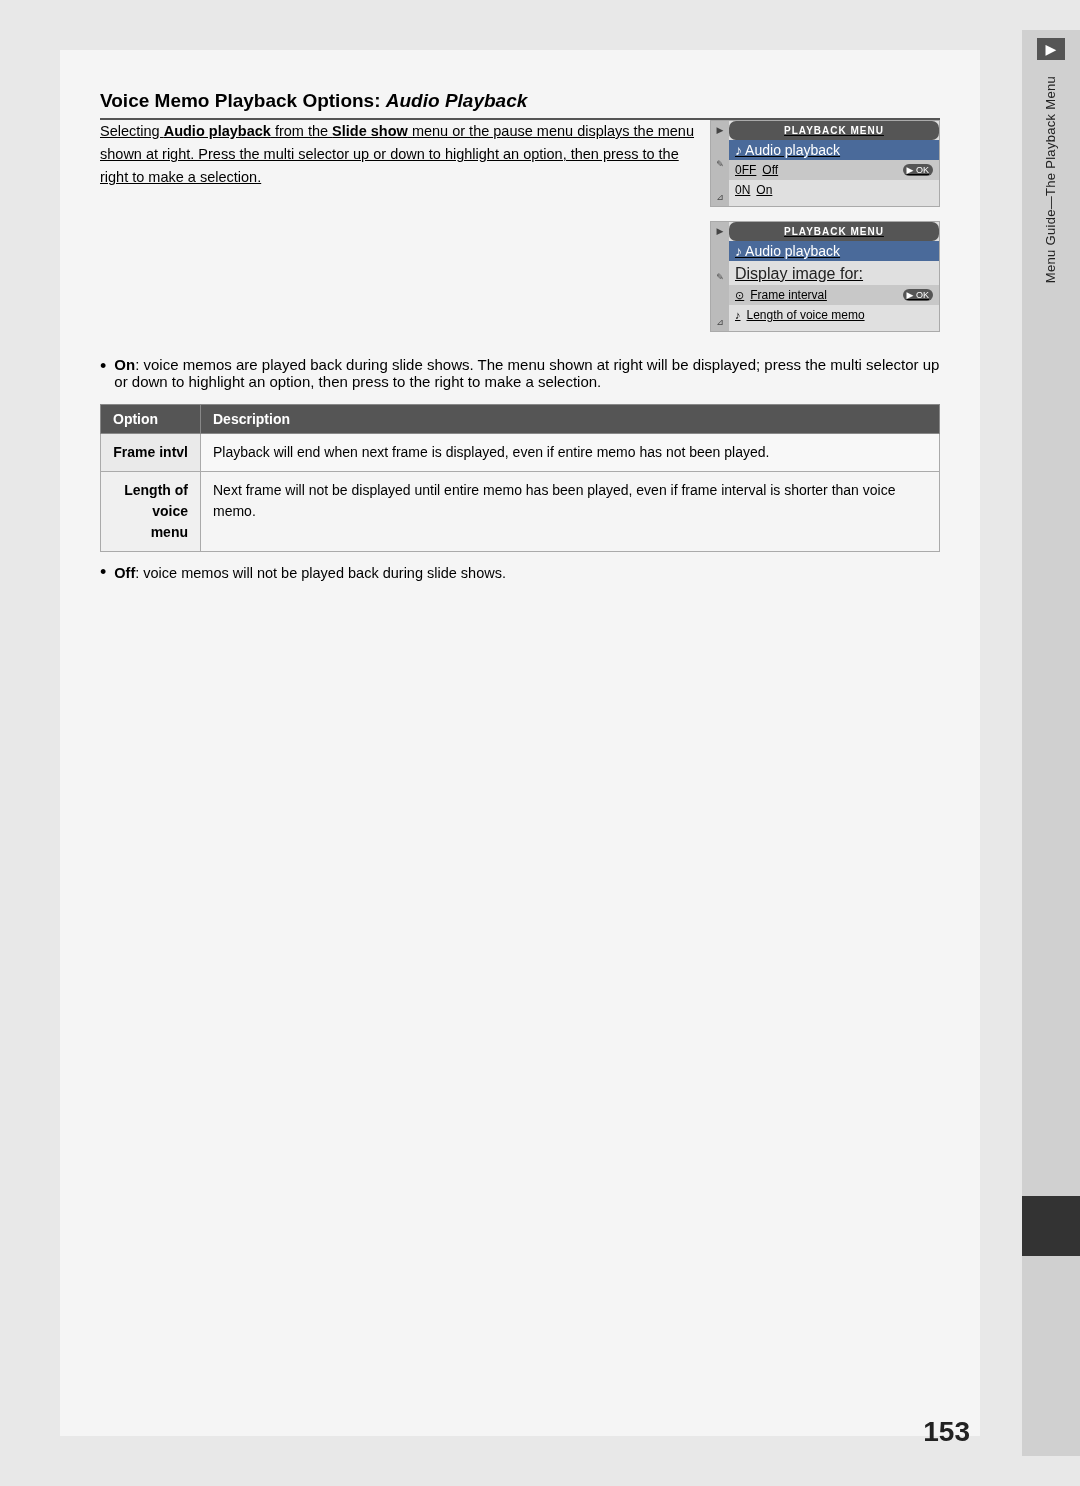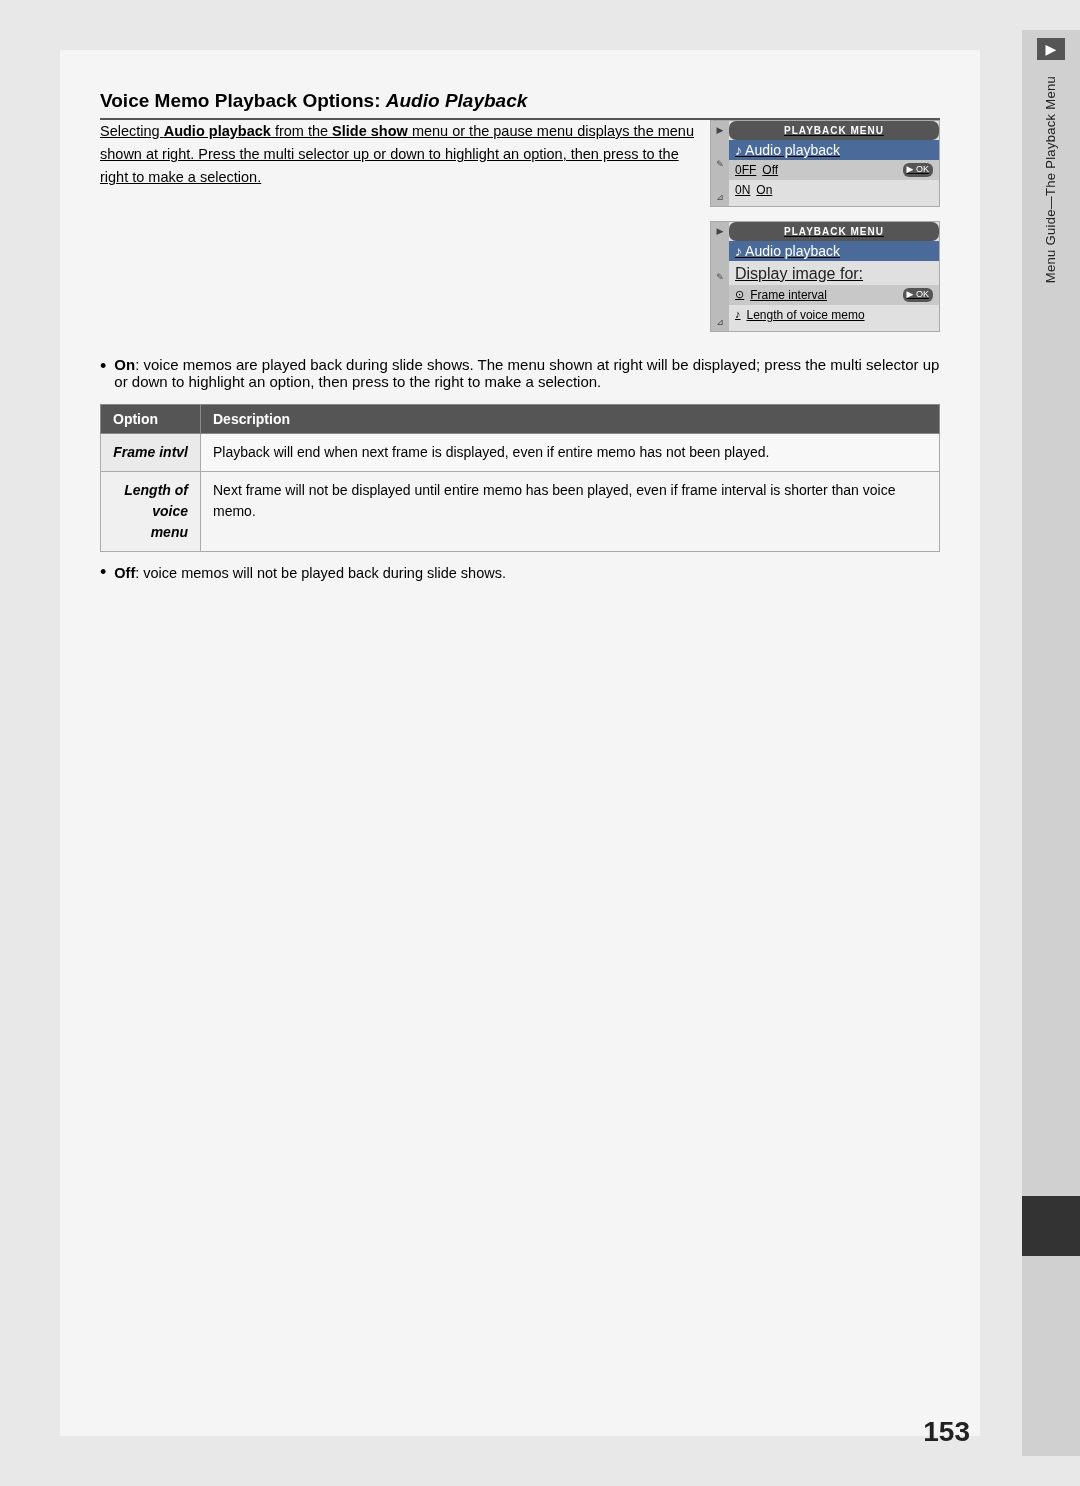--- a/index.html
+++ b/index.html
@@ -158,20 +158,21 @@
 
     .menu-row {
       padding: 4px 6px 2px 6px;
       font-size: 16px;
       color: #222;
       border-radius: 7px;
     }
 
     .menu-row-item {
       display: flex;
+      align-items: center;
       padding: 3px 6px;
       gap: 6px;
     }
 
     .menu-row-item.highlighted {
       background: #c8c8c8;
     }
 
     .ok-badge {
       background: #555;
@@ -221,21 +222,20 @@
       vertical-align: top;
       line-height: 1.5;
     }
 
     .options-table td.option-col {
       font-weight: bold;
       text-align: right;
       white-space: nowrap;
       background: #f0f0f0;
       width: 100px;
-      font-style: italic;
     }
 
     .options-table tr:nth-child(odd) td {
       background: #f8f8f8;
     }
 
     .options-table tr:nth-child(odd) td.option-col {
       background: #eaeaea;
     }
 

